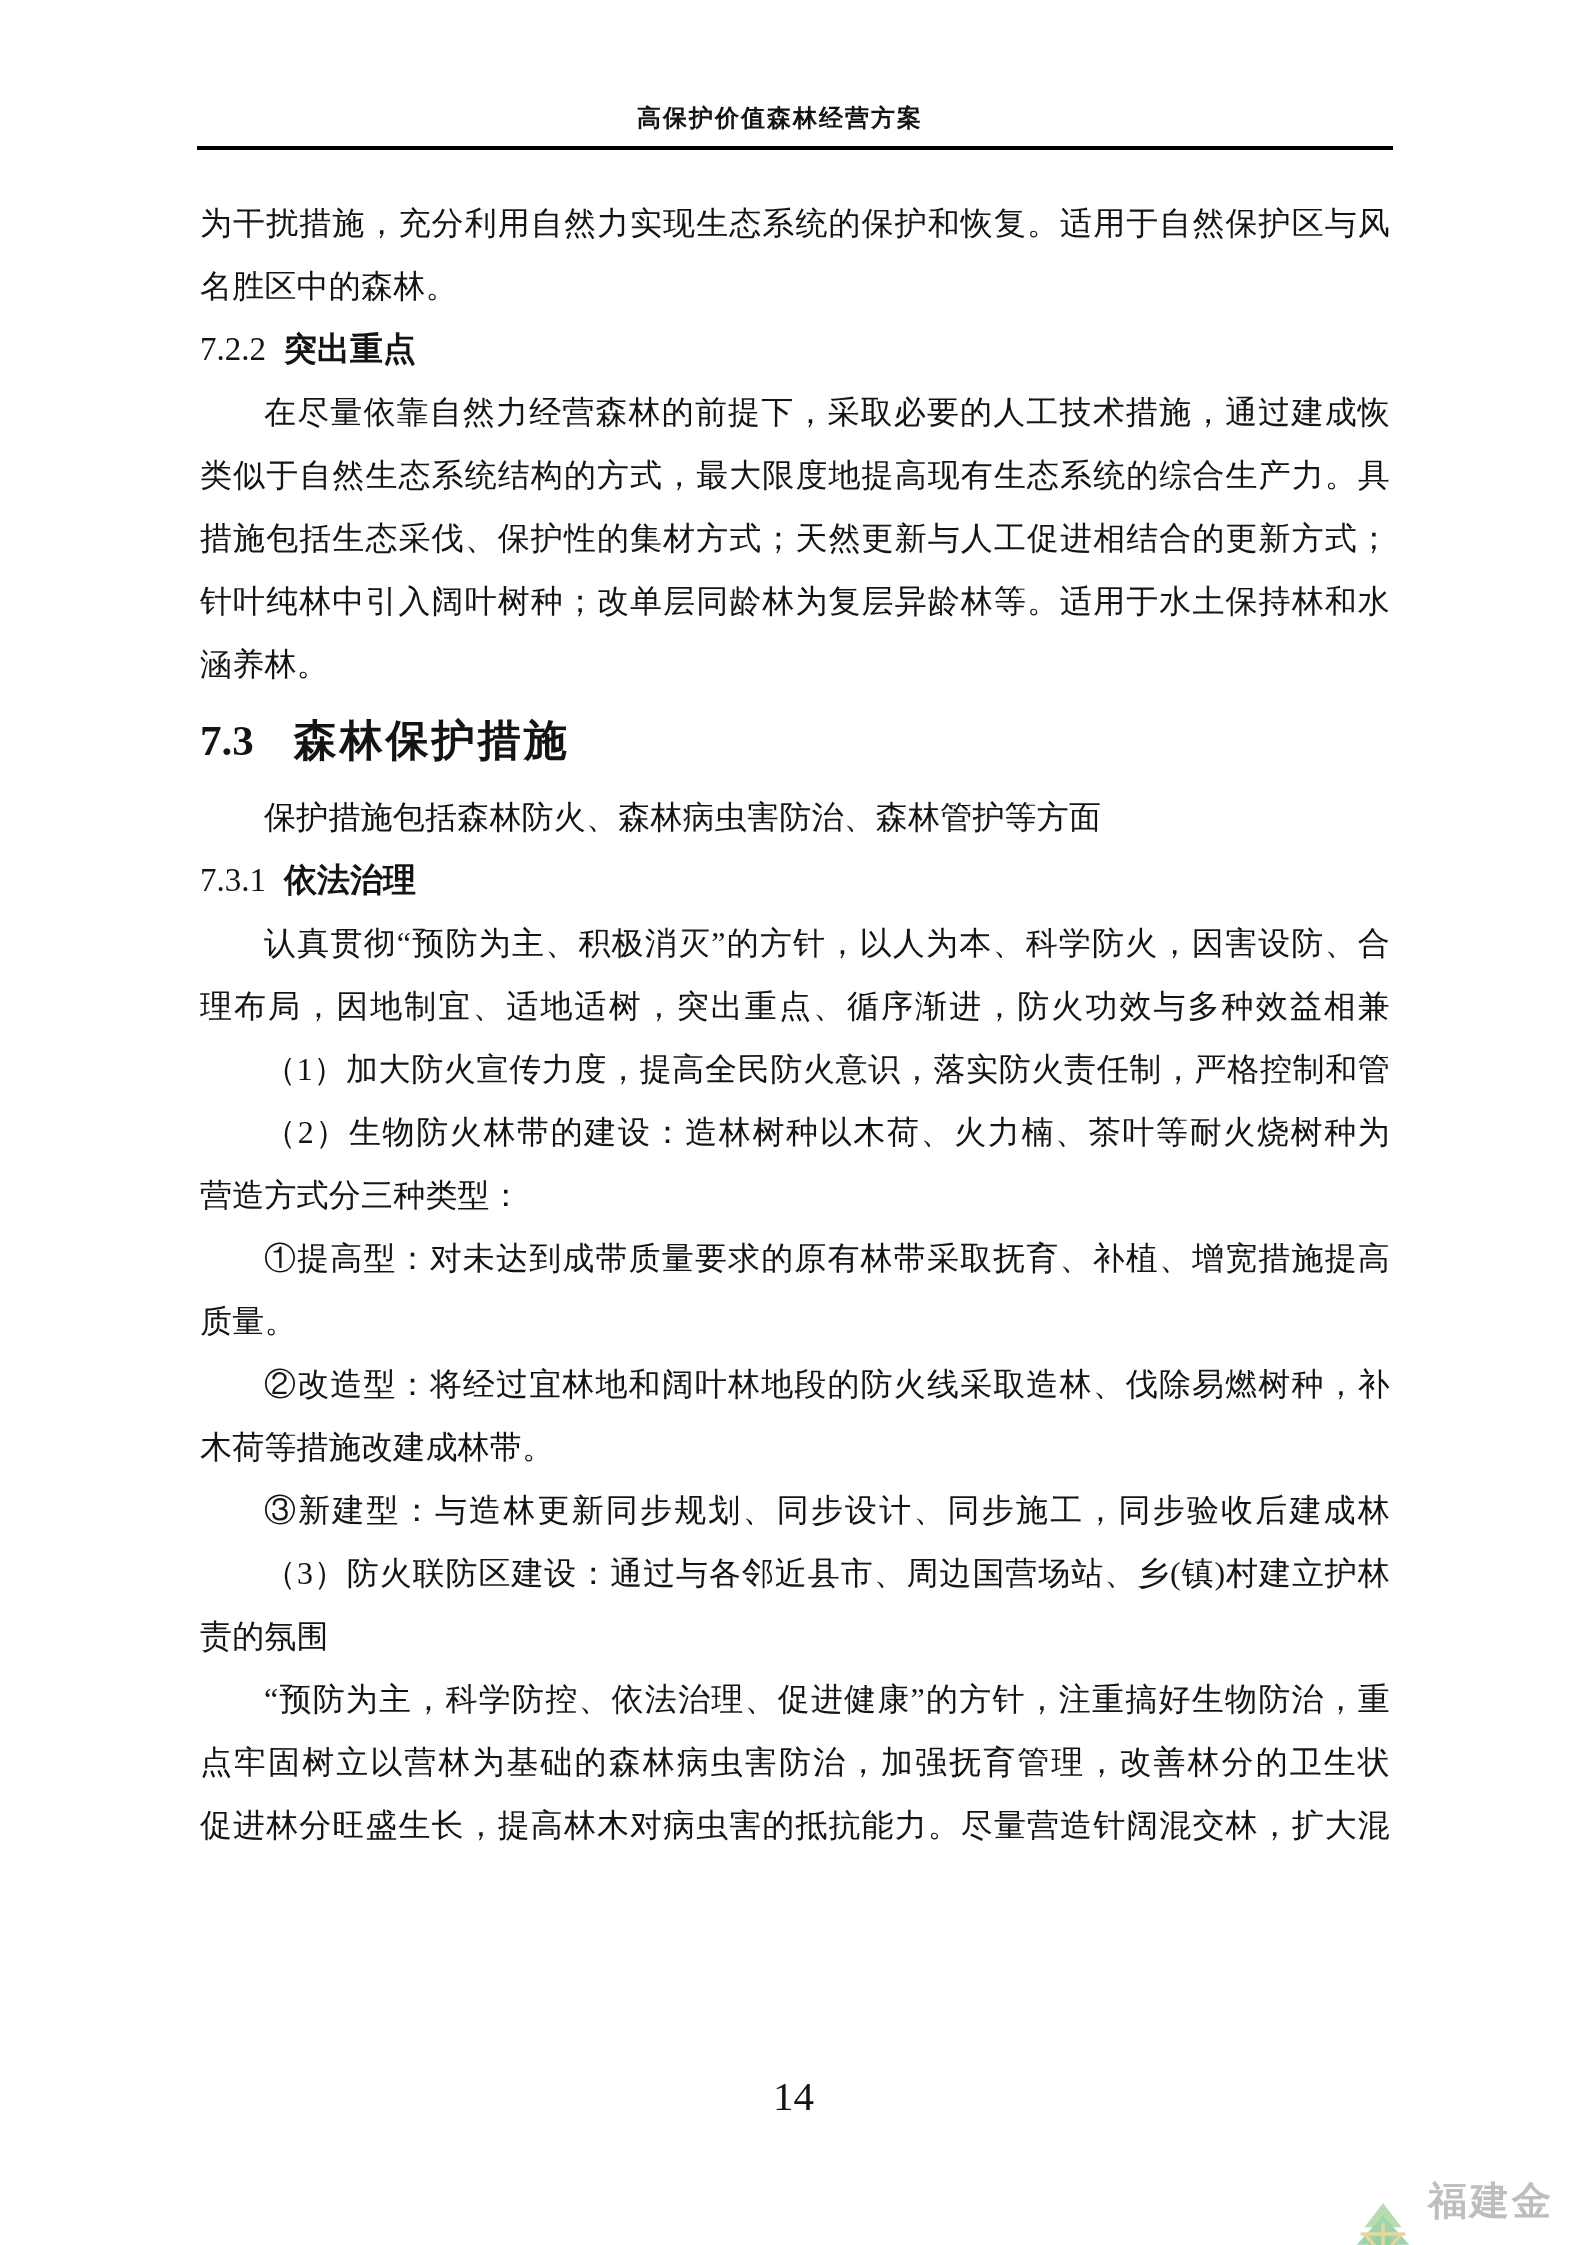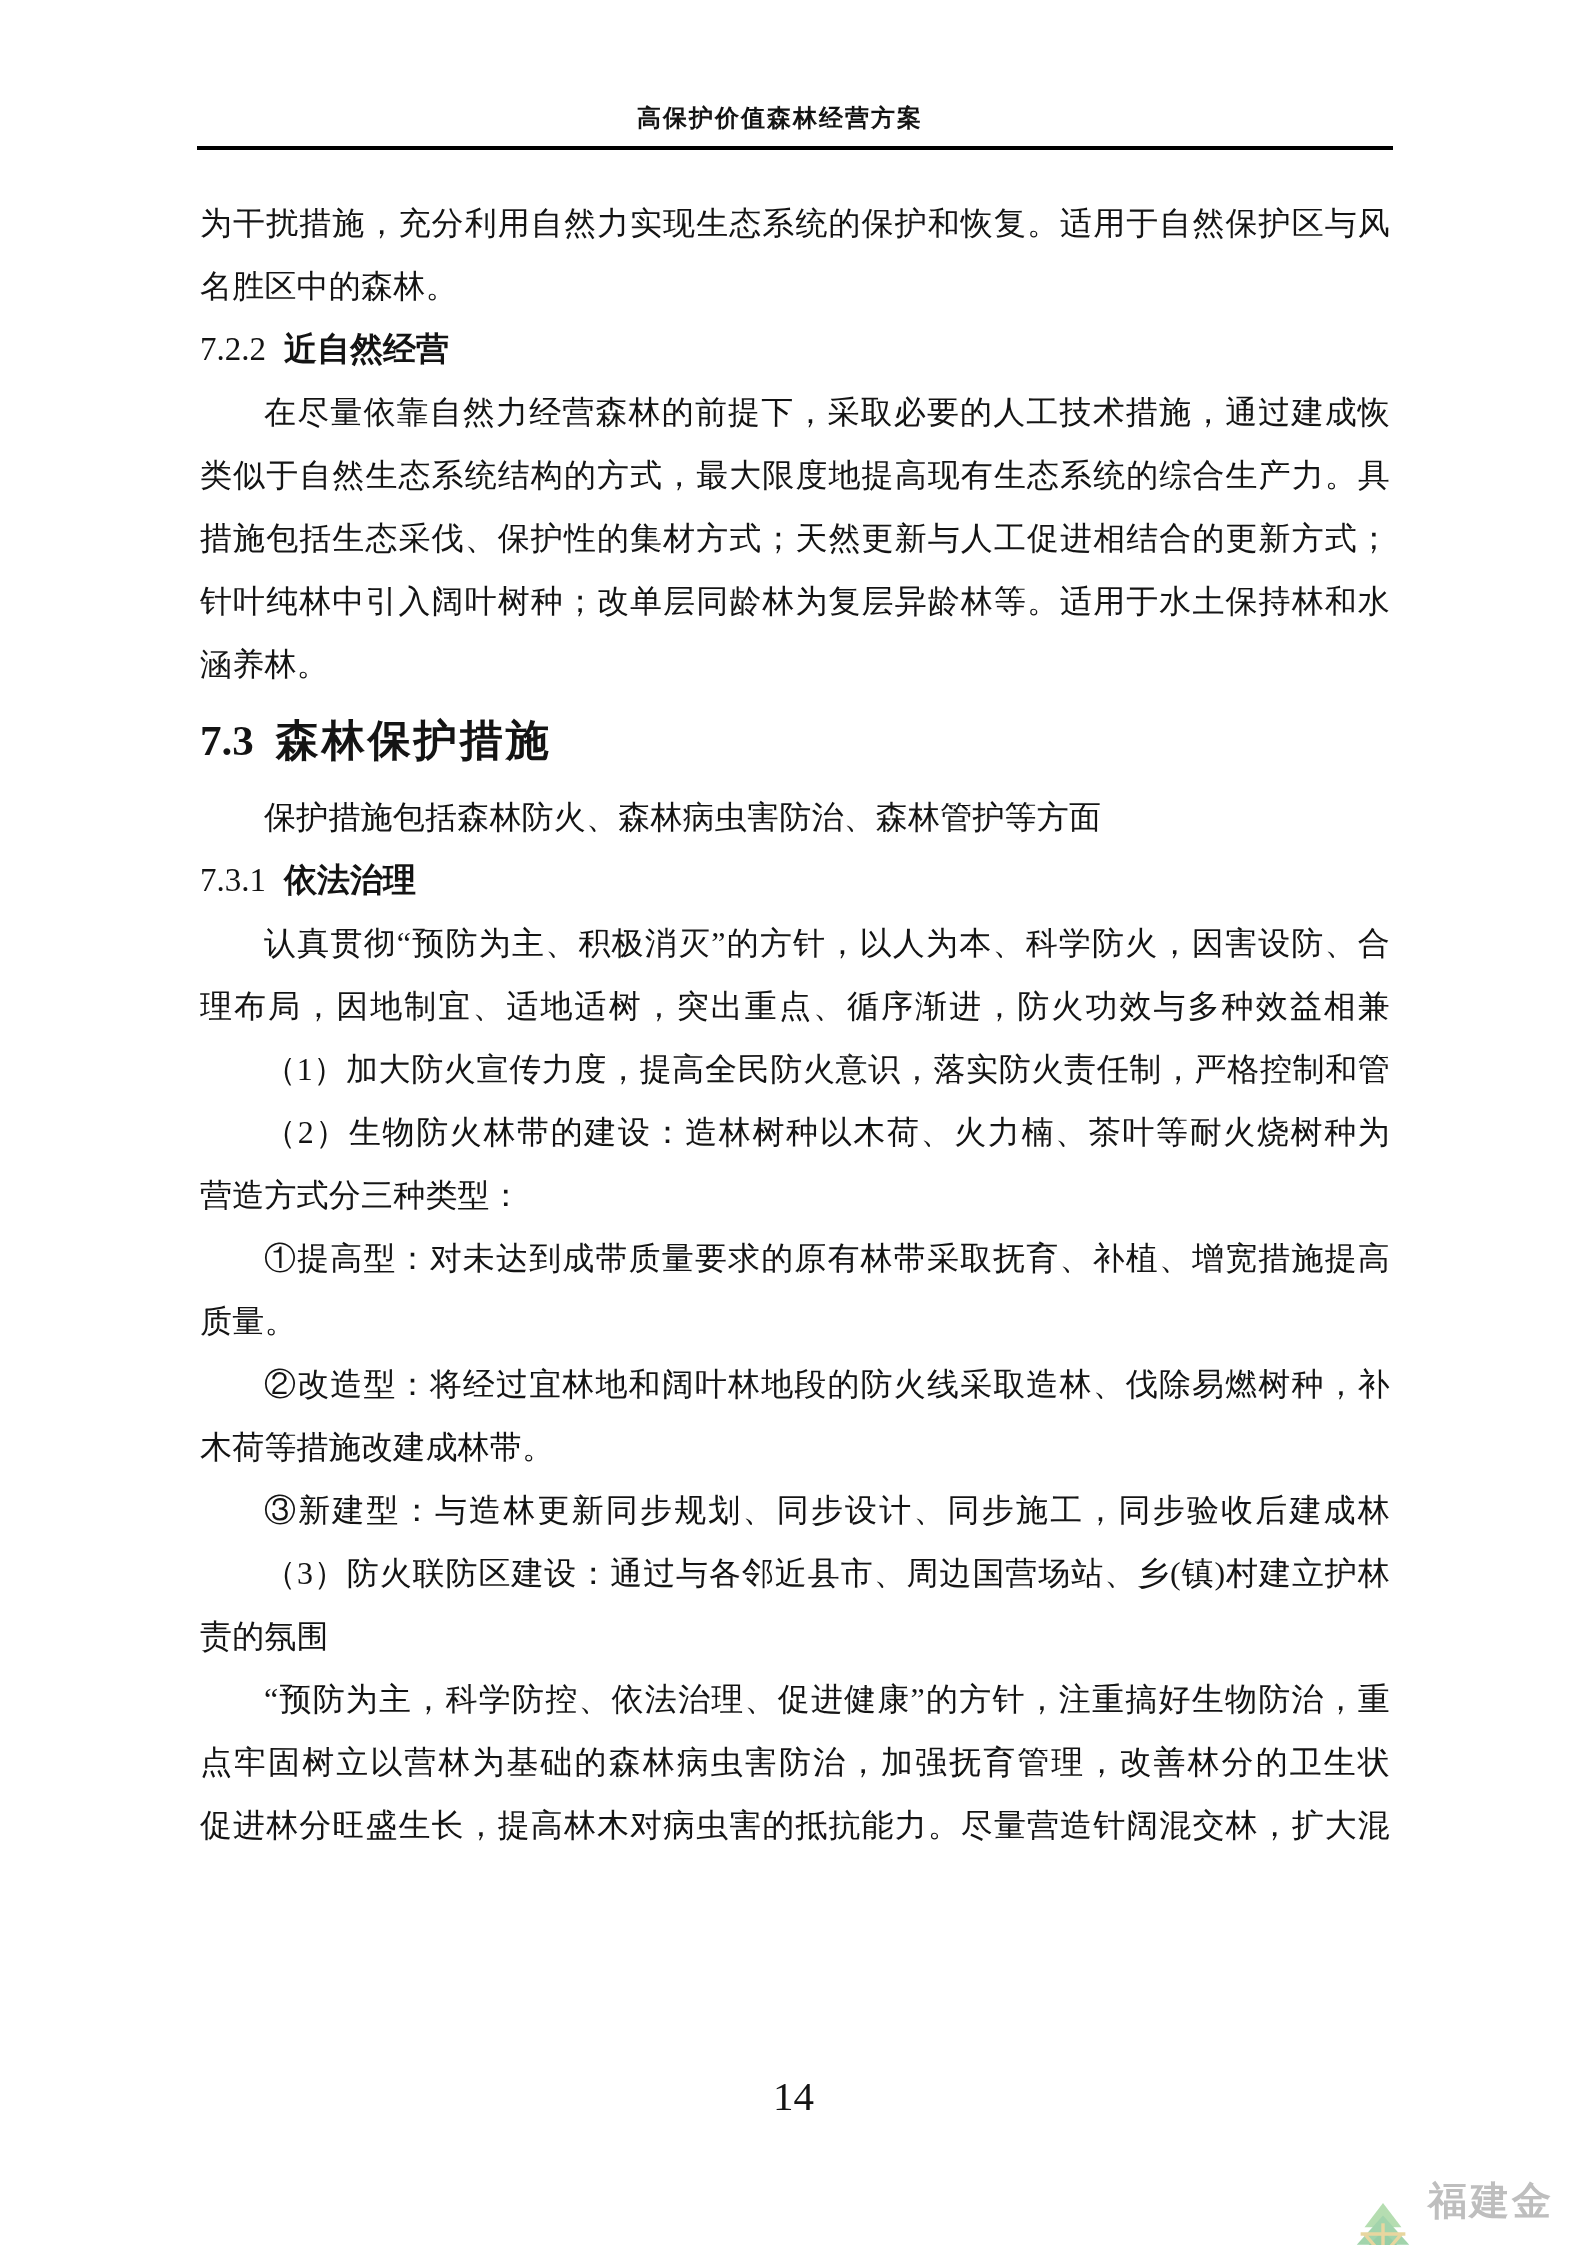--- a/index.html
+++ b/index.html
@@ -29,21 +29,21 @@
     height:63px;line-height:63px;font-size:32px;
     letter-spacing:0.2px;overflow:hidden;
   }
   .j{text-align:justify;text-align-last:justify;}
   .ind{padding-left:64px;}
   .h2{height:63px;line-height:63px;font-size:33px;}
   .h2 .num{font-weight:normal;margin-right:18px;}
   .h2 .ttl{font-weight:bold;}
   .h1{height:90px;line-height:90px;font-size:43px;}
   .h1 .num{font-weight:bold;margin-right:22px;}
-  .h1 .ttl{font-weight:bold;font-family:Liberation Mono, monospace;letter-spacing:3px;}
+  .h1 .ttl{font-weight:bold;font-family:Liberation Mono, monospace;letter-spacing:3px;margin-left:18px;}
   
   .pagenum{
     position:absolute;top:2072px;left:0;width:1587px;
     text-align:center;font-size:41px;
   }
   
   .logo{
     position:absolute;top:2168px;left:1348px;
     display:flex;align-items:center;opacity:0.85;
   }
@@ -59,21 +59,21 @@
 <body>
 
 <div class="page">
 
   <div class="hdr-title">高保护价值森林经营方案</div>
   <div class="hdr-rule"></div>
 
   <div class="body-col">
     <div class="ln j">为干扰措施，充分利用自然力实现生态系统的保护和恢复。适用于自然保护区与风景</div>
     <div class="ln">名胜区中的森林。</div>
-    <div class="h2"><span class="num">7.2.2</span><span class="ttl">近自然经营</span></div>
+    <div class="h2"><span class="num">7.2.2</span><span class="ttl">突出重点</span></div>
     <div class="ln j ind">在尽量依靠自然力经营森林的前提下，采取必要的人工技术措施，通过建成恢复</div>
     <div class="ln j">类似于自然生态系统结构的方式，最大限度地提高现有生态系统的综合生产力。具体</div>
     <div class="ln j">措施包括生态采伐、保护性的集材方式；天然更新与人工促进相结合的更新方式；在</div>
     <div class="ln j">针叶纯林中引入阔叶树种；改单层同龄林为复层异龄林等。适用于水土保持林和水源</div>
     <div class="ln">涵养林。</div>
     <div class="h1"><span class="num">7.3</span><span class="ttl">森林保护措施</span></div>
     <div class="ln ind">保护措施包括森林防火、森林病虫害防治、森林管护等方面</div>
     <div class="h2"><span class="num">7.3.1</span><span class="ttl">依法治理</span></div>
     <div class="ln j ind">认真贯彻“预防为主、积极消灭”的方针，以人为本、科学防火，因害设防、合</div>
     <div class="ln j">理布局，因地制宜、适地适树，突出重点、循序渐进，防火功效与多种效益相兼顾。</div>

